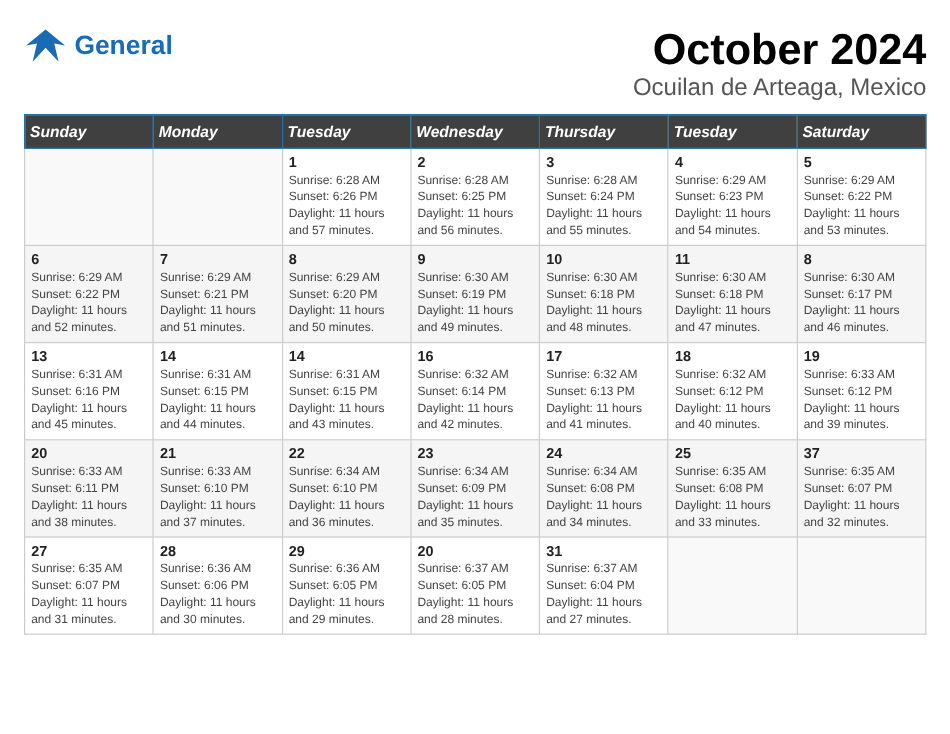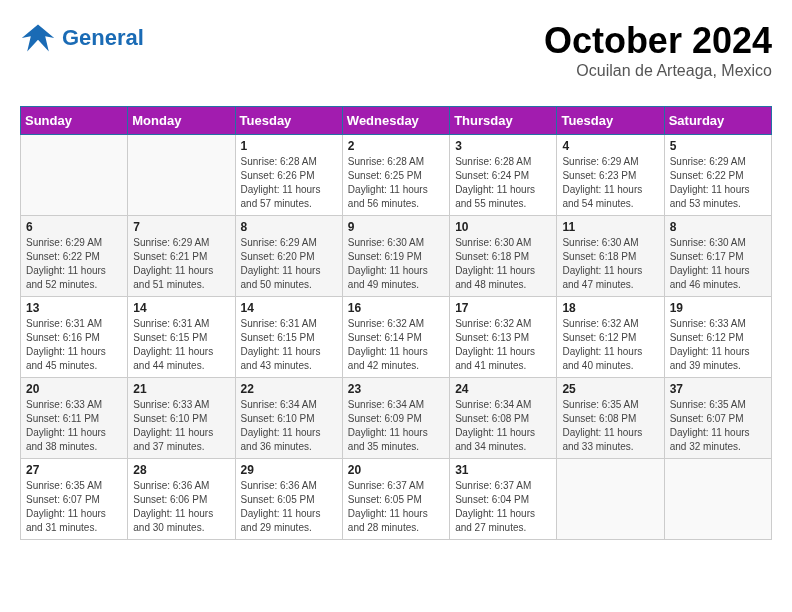--- a/index.html
+++ b/index.html
@@ -7,21 +7,21 @@
       font-family: Arial, sans-serif;
       background: #fff;
       width: 792px;
       min-height: 612px;
       padding: 20px;
     }
     .header {
       display: flex;
       justify-content: space-between;
       align-items: flex-start;
-      margin-bottom: 26px;
+      margin-bottom: 10px;
     }
     .logo {
       display: flex;
       align-items: center;
       gap: 6px;
     }
     .logo-text {
       font-size: 22px;
       font-weight: bold;
       color: #333;
@@ -36,36 +36,37 @@
     }
     .title-block {
       text-align: right;
     }
     .month-title {
       font-size: 36px;
       font-weight: bold;
       color: #000000;
     }
     .location-title {
-      font-size: 16px;
+      font-size: 20px;
       color: #555;
     }
     table {
       width: 100%;
       border-collapse: collapse;
       table-layout: fixed;
     }
     thead th {
-      background: #a21caf;
+      background: #404040;
       color: #fff;
       font-size: 13px;
       font-weight: bold;
       padding: 6px 4px;
       text-align: left;
       border: 1px solid #2471a3;
+      font-style: italic;
     }
     tbody td {
       border: 1px solid #ccc;
       vertical-align: top;
       padding: 4px 5px;
       font-size: 10.5px;
       color: #333;
       height: 80px;
       background: #fff;
     }

